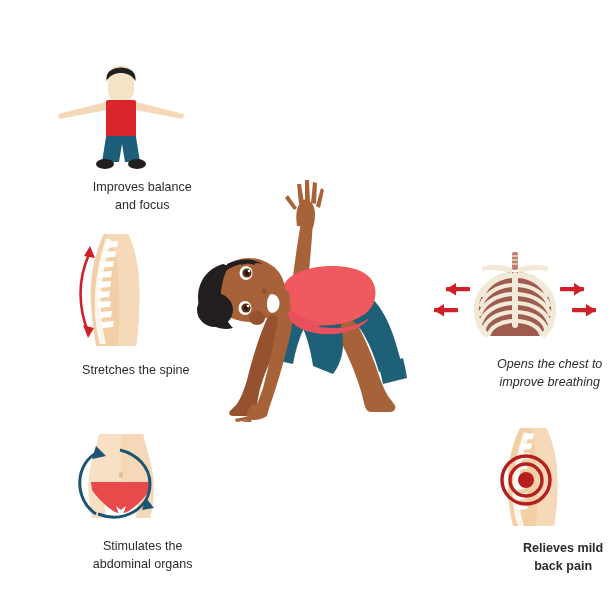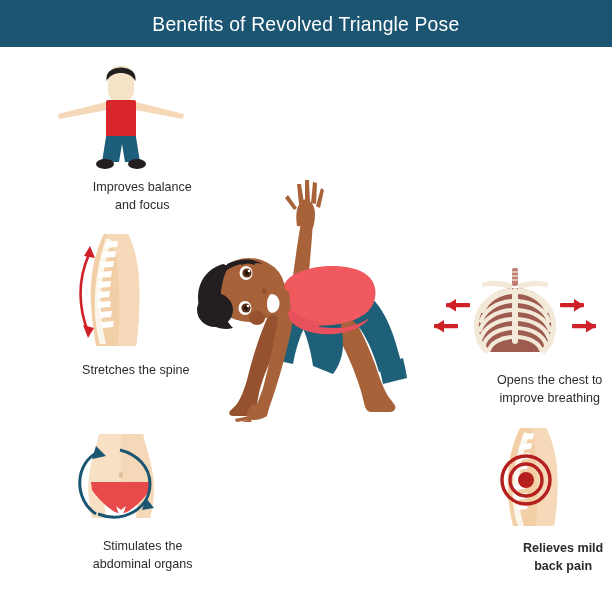--- a/index.html
+++ b/index.html
@@ -64,40 +64,37 @@
     white-space: pre-line;
     margin-top: 5px;
   }
 
   
   #benefit-balance   { left: 8px;   top: 58px;  width: 188px; }
   #benefit-spine     { left: 6px;   top: 228px; width: 188px; }
   #benefit-abdomen   { left: 8px;   top: 432px; width: 188px; }
   
   #benefit-legs      { left: 418px; top: 58px;  width: 188px; }
-  #benefit-chest     { left: 418px; top: 266px; width: 188px; }
+  #benefit-chest     { left: 418px; top: 250px; width: 188px; font-style: italic; }
   #benefit-back      { left: 418px; top: 424px; width: 188px; font-weight: bold; }
 
   
   #center-pose {
     position: absolute;
     left: 193px;
     top: 160px;
     width: 230px;
     height: 262px;
   }
 </style>
 </head>
 <body>
 
 <div id="infographic">
 
-  <div class="header-bar">
-    <div class="header-title">Benefits of Revolved Triangle Pose</div>
-  </div>
 
   <div class="benefit" id="benefit-balance">
     <svg class="benefit-art" width="150" height="115" viewBox="0 0 150 115">
 
       <path d="M60 44 L12 56 L13 61 L61 52 Z" fill="#f5d8b8"></path>
       <path d="M90 44 L138 56 L137 61 L89 52 Z" fill="#f5d8b8"></path>
 
       <rect x="62" y="8" width="26" height="36" rx="11" fill="#f5e3c8"></rect>
 
       <path d="M61 21 C61 7 89 7 89 21 C89 16 84 13 75 13 C66 13 61 16 61 21 Z" fill="#231f20"></path>

